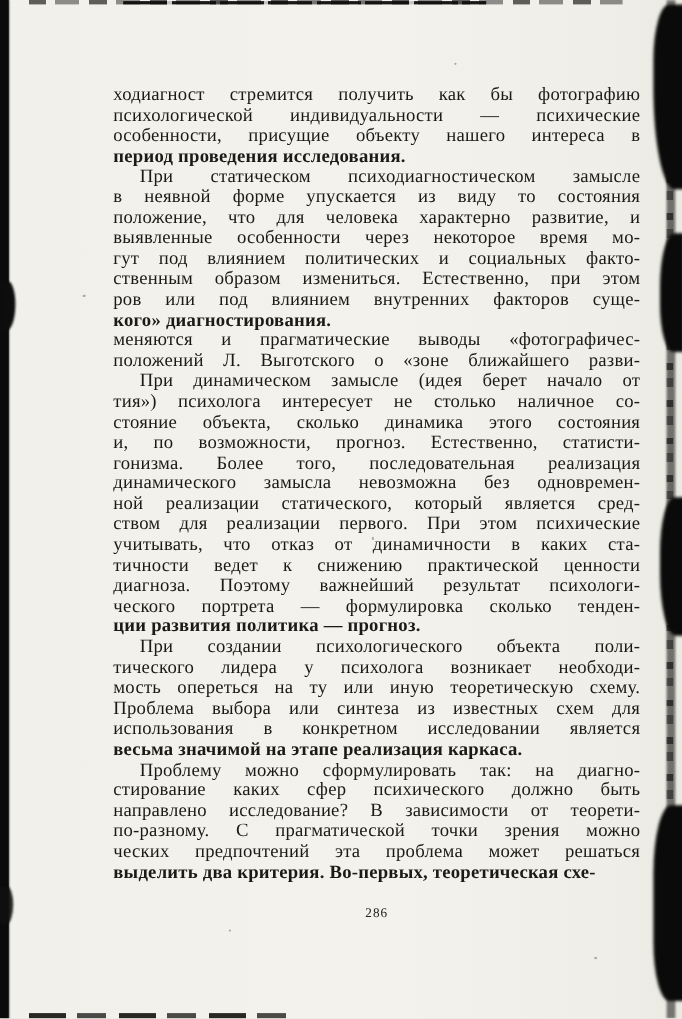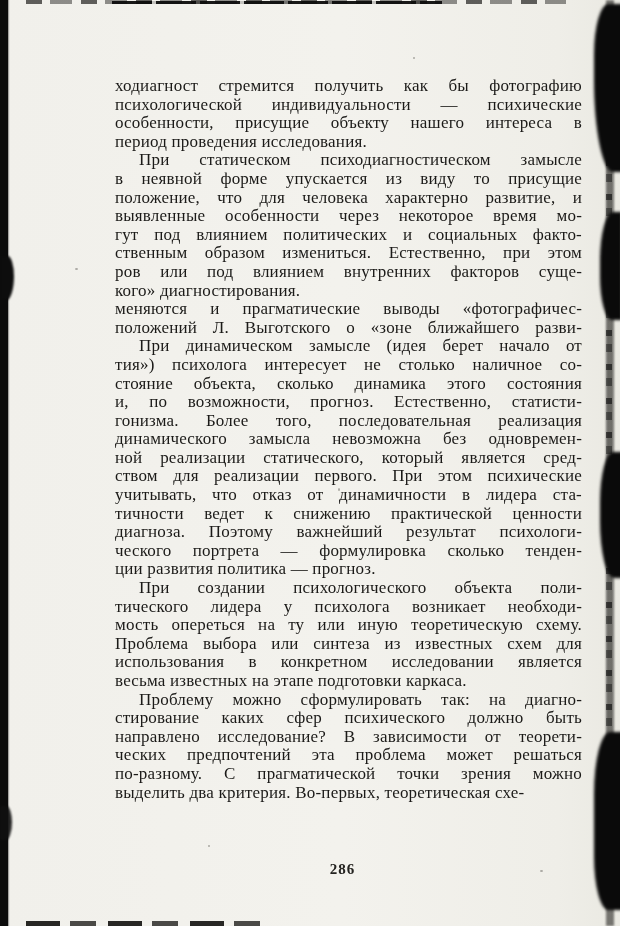--- a/index.html
+++ b/index.html
@@ -20,27 +20,26 @@
     color:#1b1a18;
     font-size:17px;line-height:18.6px;
     letter-spacing:0.2px;
   }
   .para{margin:0;padding:0;}
   .line{
     text-align:justify;
     text-align-last:justify;
     white-space:normal;
     text-rendering:optimizeLegibility;
-    margin-left:12px;
   }
-  .line.last{text-align-last:left;}
+  .line.last{text-align-last:left;font-weight:bold;}
   .line.indent{padding-left:24px;}
   .page-num{
-    position:absolute;left:103px;top:861px;width:479px;
-    text-align:center;color:#242320;font-size:15px;letter-spacing:1px;font-weight:bold;
+    position:absolute;left:103px;top:823px;width:479px;
+    text-align:center;color:#242320;font-size:12px;letter-spacing:1px;
   }
   
   .edge-left{
     position:absolute;left:0;top:0;width:8px;height:926px;
     background:#0b0b0b;
     box-shadow:1px 0 1px rgba(20,20,20,.35);
   }
   .edge-left-bump{
     position:absolute;left:0;top:256px;width:14px;height:44px;
     background:#0d0d0d;border-radius:0 60% 70% 0;
@@ -103,59 +102,59 @@
 
   <div class="text-col">
       <div class="para">
         <div class="line">ходиагност стремится получить как бы фотографию</div>
         <div class="line">психологической индивидуальности — психические</div>
         <div class="line">особенности, присущие объекту нашего интереса в</div>
         <div class="line last">период проведения исследования.</div>
       </div>
       <div class="para">
         <div class="line indent">При статическом психодиагностическом замысле</div>
-        <div class="line">в неявной форме упускается из виду то присущие</div>
+        <div class="line">в неявной форме упускается из виду то состояния</div>
         <div class="line">положение, что для человека характерно развитие, и</div>
         <div class="line">выявленные особенности через некоторое время мо-</div>
         <div class="line">гут под влиянием политических и социальных факто-</div>
         <div class="line">ственным образом измениться. Естественно, при этом</div>
         <div class="line">ров или под влиянием внутренних факторов суще-</div>
         <div class="line last">кого» диагностирования.</div>
         <div class="line">меняются и прагматические выводы «фотографичес-</div>
       </div>
       <div class="para">
         <div class="line">положений Л. Выготского о «зоне ближайшего разви-</div>
         <div class="line indent">При динамическом замысле (идея берет начало от</div>
         <div class="line">тия») психолога интересует не столько наличное со-</div>
         <div class="line">стояние объекта, сколько динамика этого состояния</div>
         <div class="line">и, по возможности, прогноз. Естественно, статисти-</div>
         <div class="line">гонизма. Более того, последовательная реализация</div>
         <div class="line">динамического замысла невозможна без одновремен-</div>
         <div class="line">ной реализации статического, который является сред-</div>
         <div class="line">ством для реализации первого. При этом психические</div>
-        <div class="line">учитывать, что отказ от динамичности в лидера ста-</div>
+        <div class="line">учитывать, что отказ от динамичности в каких ста-</div>
         <div class="line">тичности ведет к снижению практической ценности</div>
         <div class="line">диагноза. Поэтому важнейший результат психологи-</div>
         <div class="line">ческого портрета — формулировка сколько тенден-</div>
         <div class="line last">ции развития политика — прогноз.</div>
       </div>
       <div class="para">
         <div class="line indent">При создании психологического объекта поли-</div>
         <div class="line">тического лидера у психолога возникает необходи-</div>
         <div class="line">мость опереться на ту или иную теоретическую схему.</div>
         <div class="line">Проблема выбора или синтеза из известных схем для</div>
         <div class="line">использования в конкретном исследовании является</div>
-        <div class="line last">весьма известных на этапе подготовки каркаса.</div>
+        <div class="line last">весьма значимой на этапе реализация каркаса.</div>
       </div>
       <div class="para">
         <div class="line indent">Проблему можно сформулировать так: на диагно-</div>
         <div class="line">стирование каких сфер психического должно быть</div>
         <div class="line">направлено исследование? В зависимости от теорети-</div>
+        <div class="line">по-разному. С прагматической точки зрения можно</div>
         <div class="line">ческих предпочтений эта проблема может решаться</div>
-        <div class="line">по-разному. С прагматической точки зрения можно</div>
         <div class="line last">выделить два критерия. Во-первых, теоретическая схе-</div>
       </div>
     </div>
 
   <div class="page-num">286</div>
 
   <div class="edge-left"></div>
   <div class="edge-left-bump"></div>
   <div class="edge-left-bump2"></div>
 

